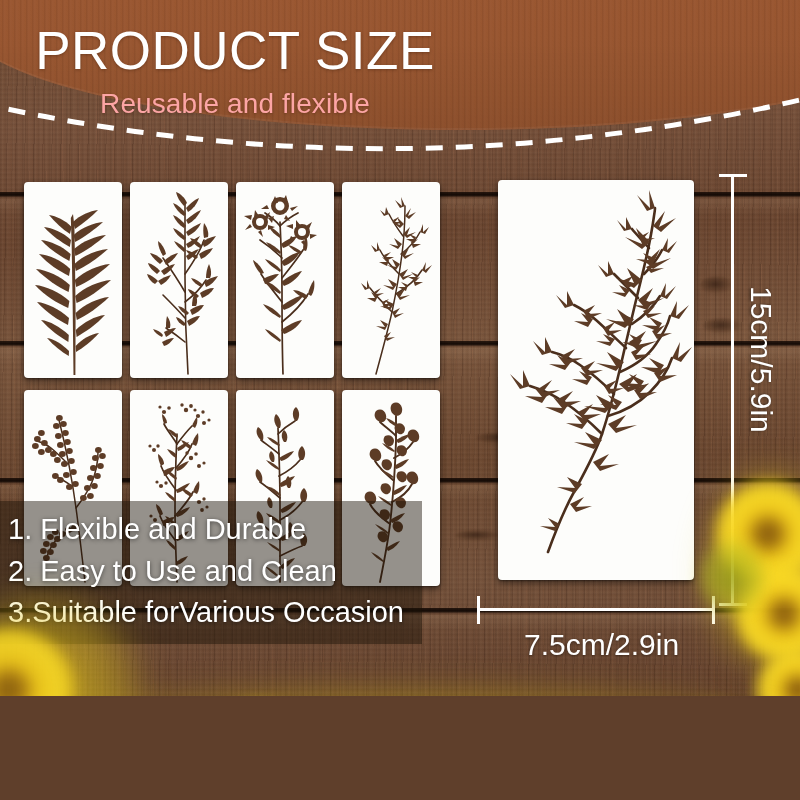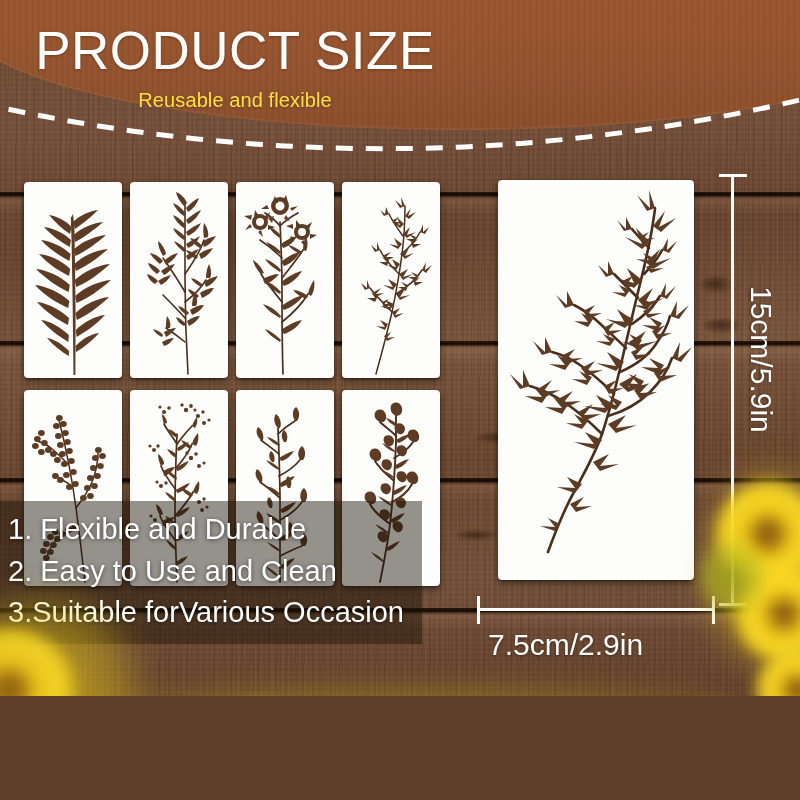--- a/index.html
+++ b/index.html
@@ -101,22 +101,22 @@
     position: absolute; left: 0; top: 24px; width: 470px;
     text-align: center; z-index: 6;
   }
   .title {
     font-size: 53px; line-height: 1.02;
     color: #ffffff; font-weight: 400; letter-spacing: 0.5px;
     text-shadow: 0 1px 3px rgba(50,20,5,0.35);
   }
   .subtitle {
     margin-top: 11px;
-    font-size: 20px; line-height: 1.1;
-    color: #fde047; font-weight: 400; letter-spacing: 0.1px;
+    font-size: 28px; line-height: 1.1;
+    color: #fca5a5; font-weight: 400; letter-spacing: 0.1px;
     text-shadow: 0 1px 3px rgba(50,20,5,0.35);
   }
 
   
   .card {
     position: absolute;
     background: #fdfdfb;
     border-radius: 4px;
     box-shadow: 0 3px 7px rgba(0,0,0,0.45), 0 1px 2px rgba(0,0,0,0.35);
     overflow: hidden;
@@ -715,21 +715,21 @@
     <div class="dim-cap-h" style="left:719px; top:174px; width:28px;"></div>
     <div class="dim-line-v" style="left:731px; top:174px; height:432px;"></div>
     <div class="dim-cap-h" style="left:719px; top:603px; width:28px;"></div>
     <div class="dim-label vertical" style="left:778px; top:286px;">15cm/5.9in</div>
   </div>
 
   <div class="dim">
     <div class="dim-cap-v" style="left:477px; top:596px; height:28px;"></div>
     <div class="dim-line-h" style="left:477px; top:608px; width:238px;"></div>
     <div class="dim-cap-v" style="left:712px; top:596px; height:28px;"></div>
-    <div class="dim-label" style="left:488px; top:628px;">7.5cm/2.9in</div>
+    <div class="dim-label" style="left:524px; top:628px;">7.5cm/2.9in</div>
   </div>
 
   <div class="feature-list">
     <div class="feature-item">1. Flexible and Durable</div>
     <div class="feature-item">2. Easy to Use and Clean</div>
     <div class="feature-item">3.Suitable forVarious Occasion</div>
   </div>
 
   <div class="sunflowers">
 

